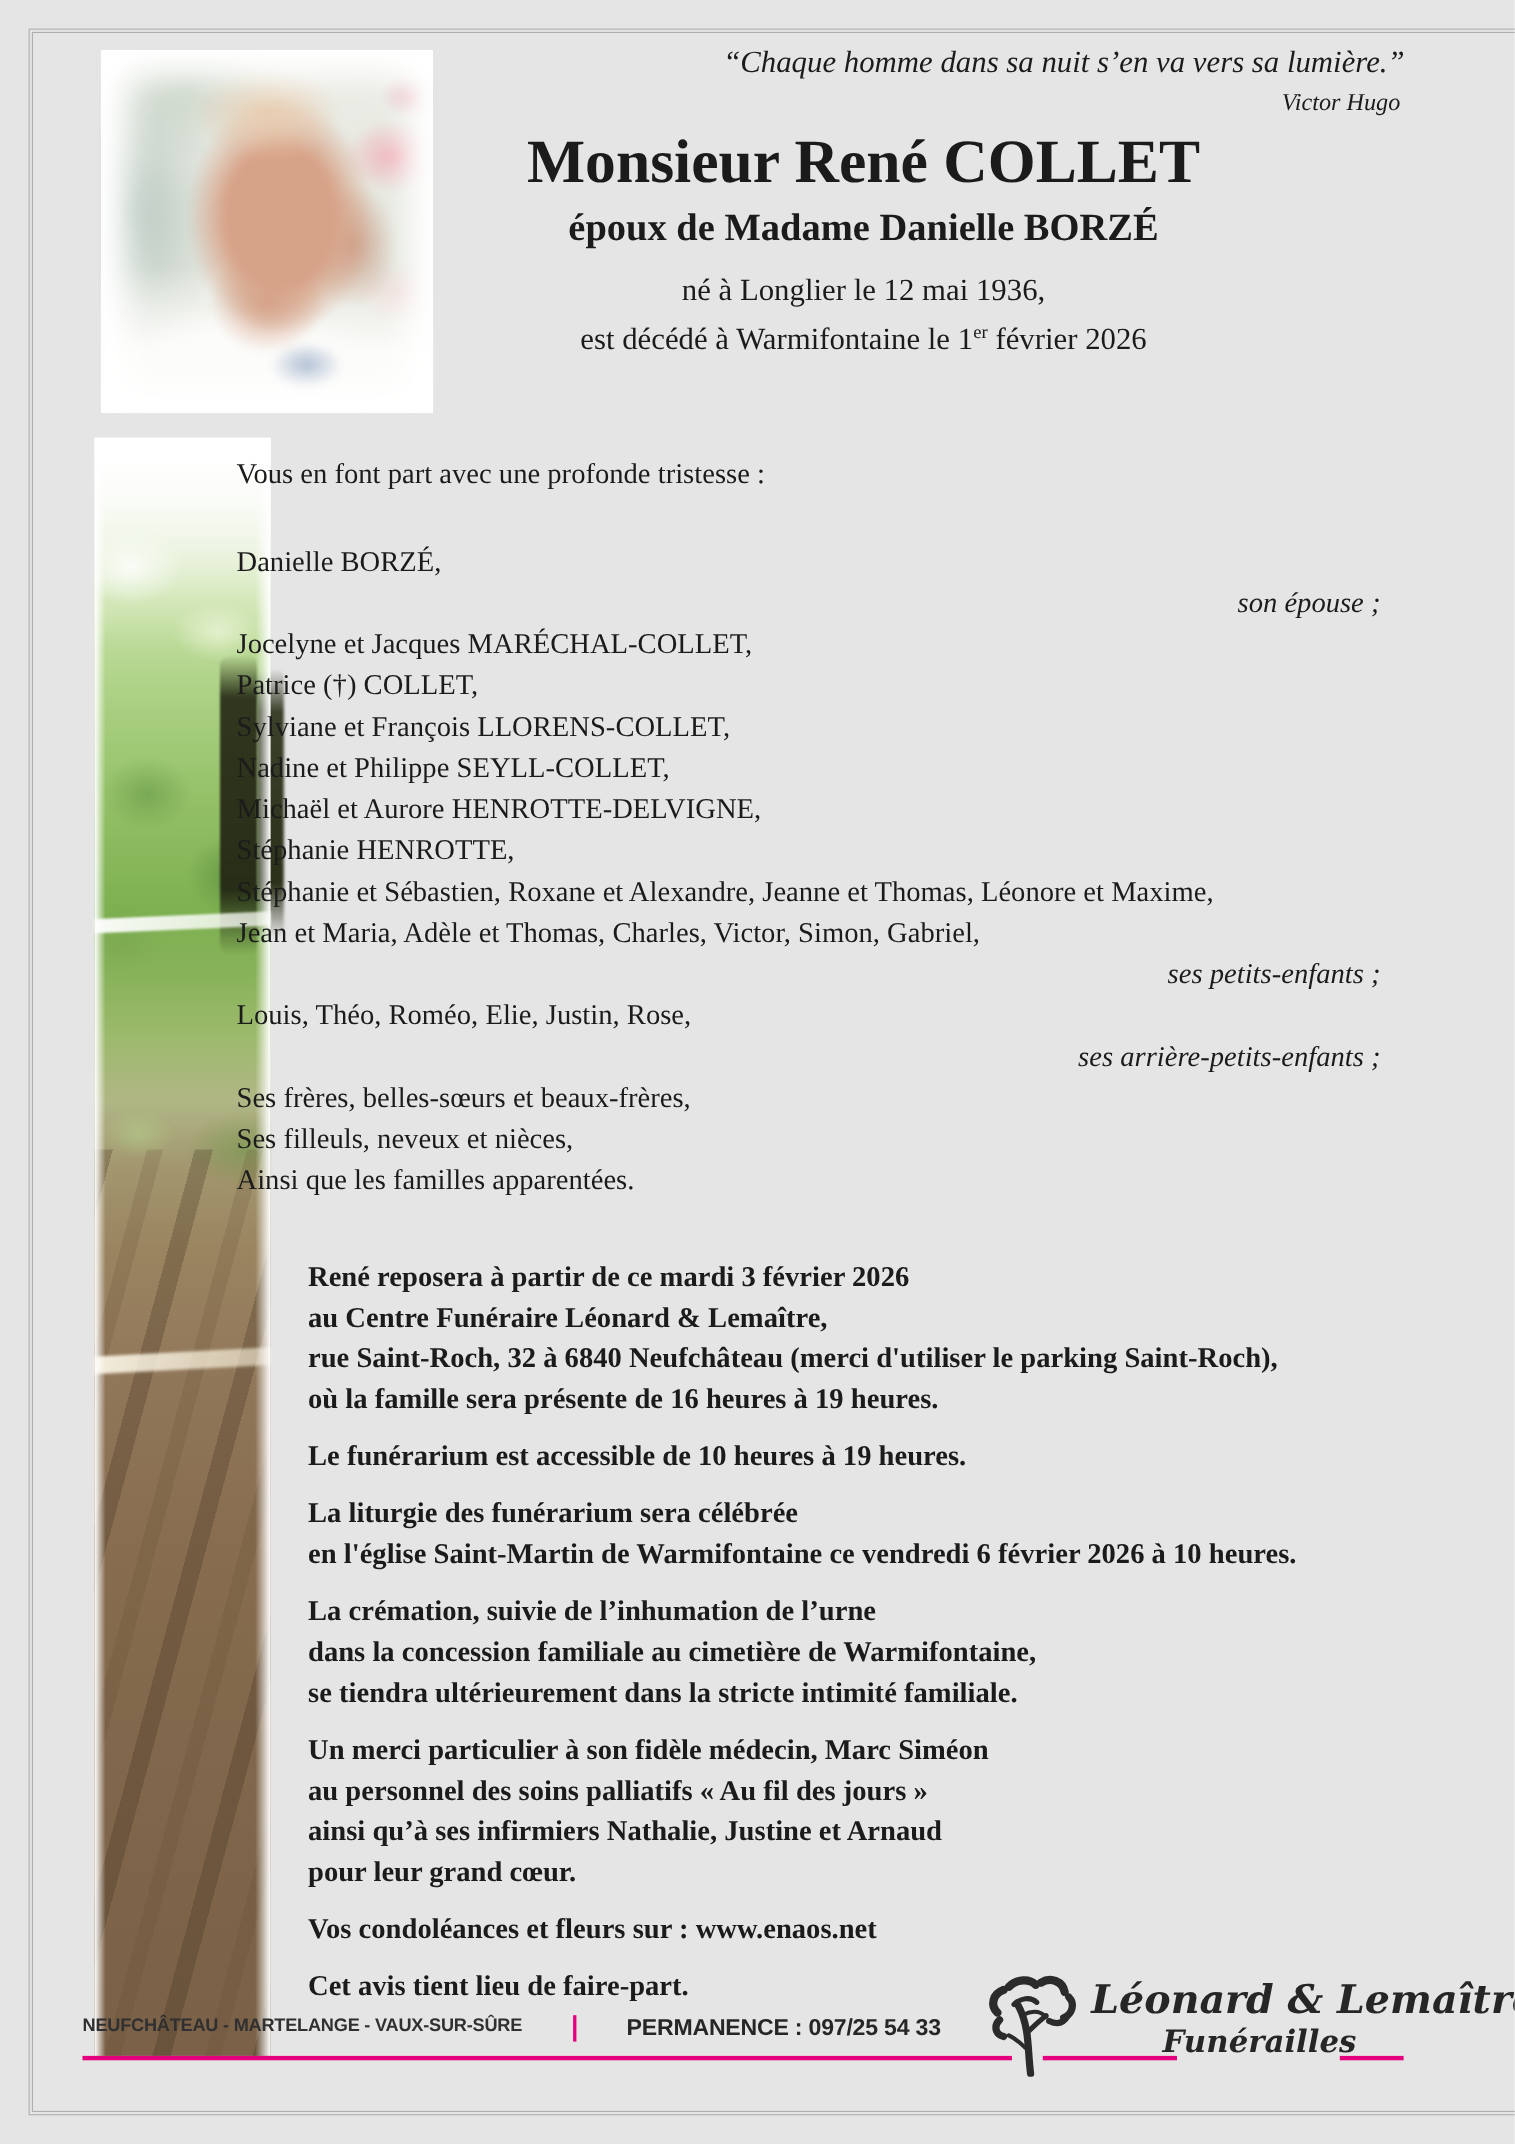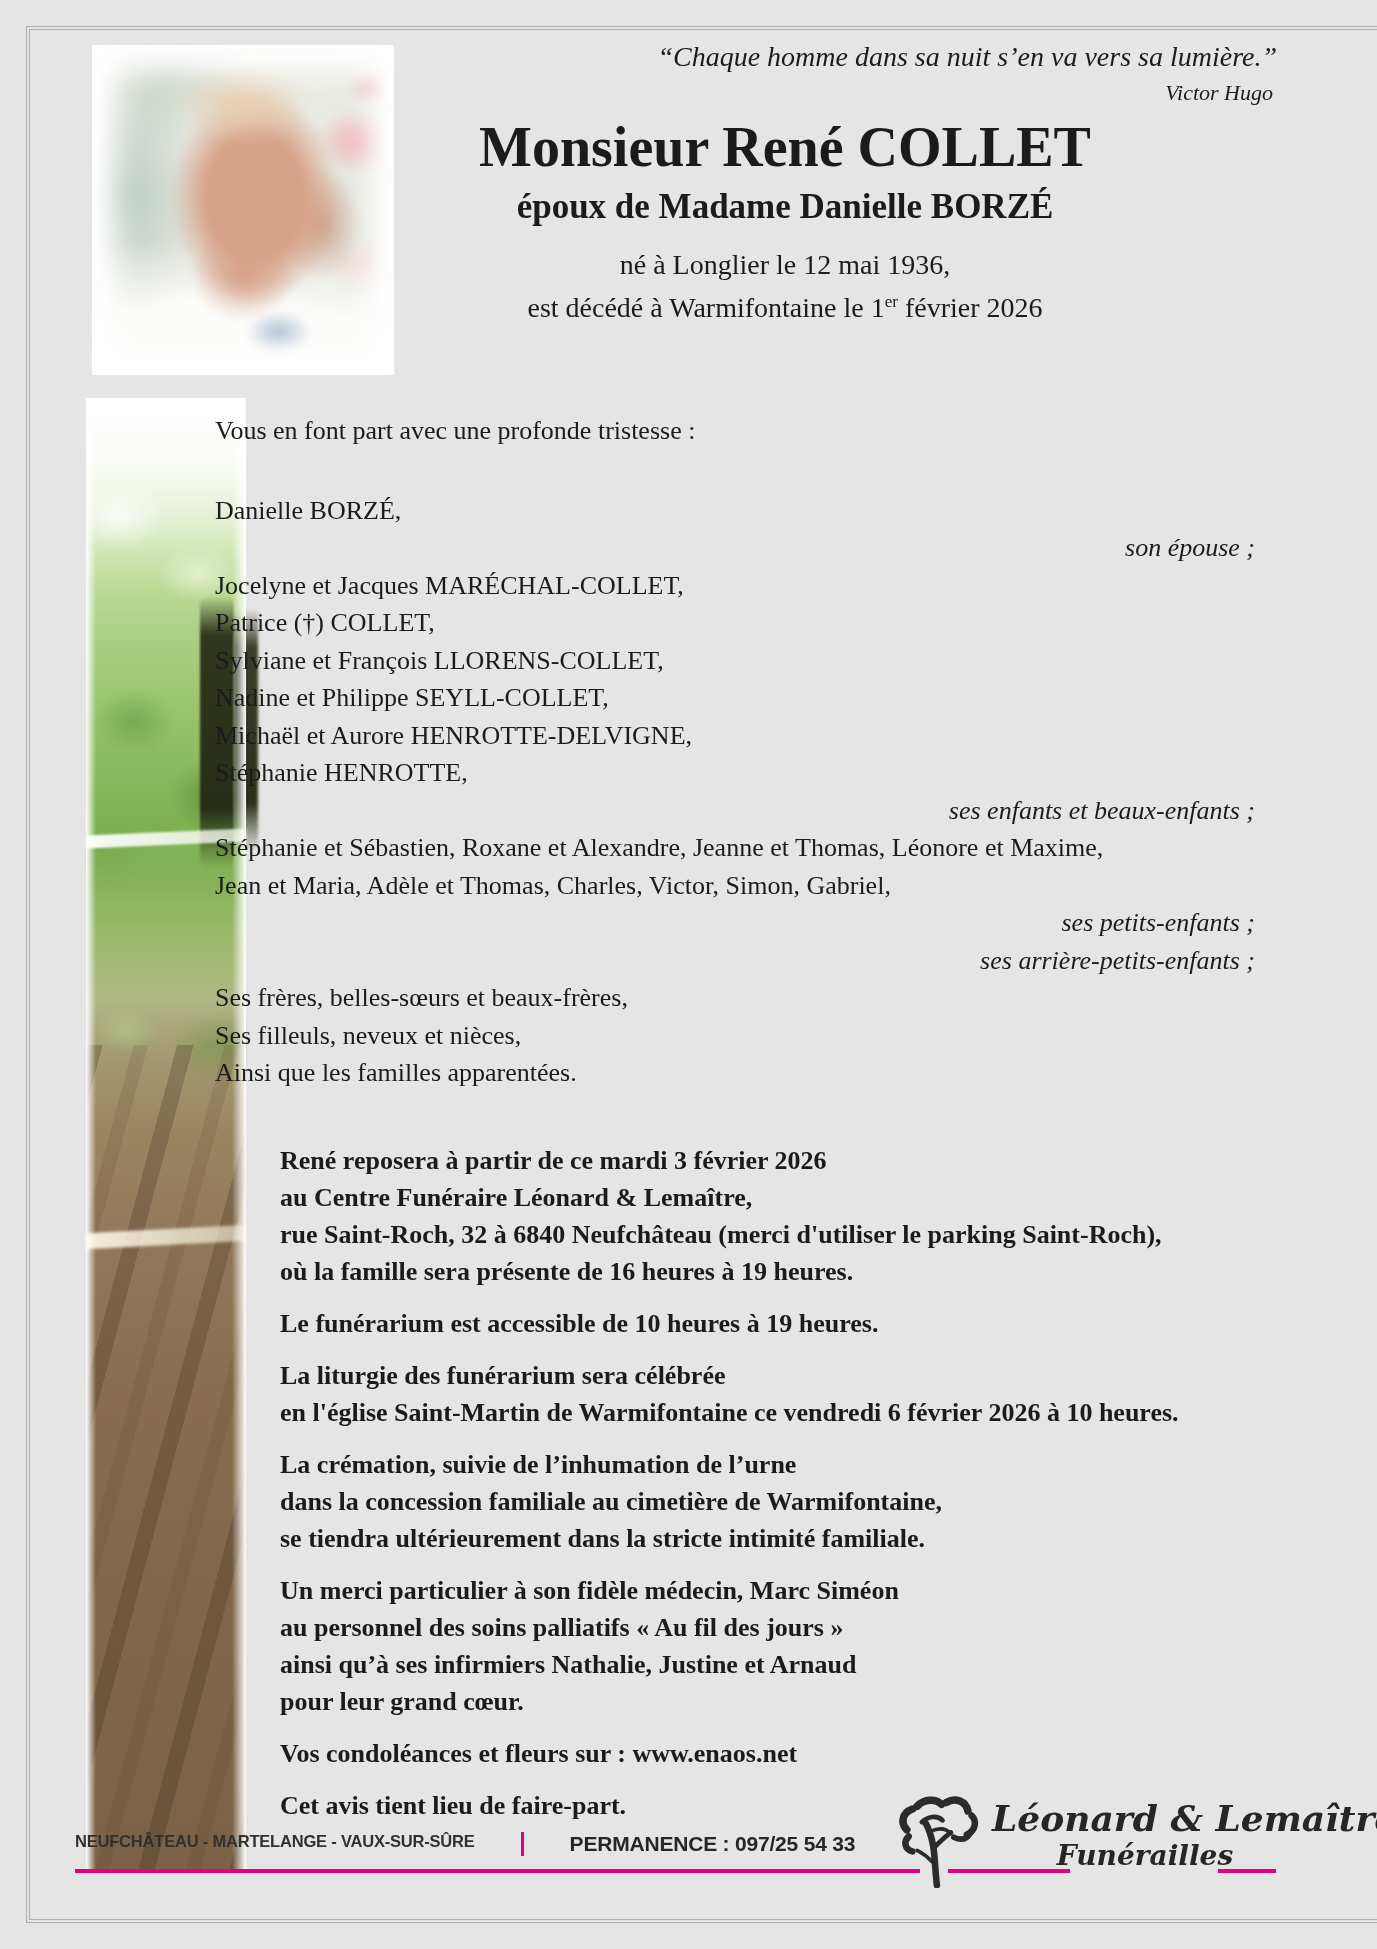--- a/index.html
+++ b/index.html
@@ -180,24 +180,24 @@
     <div class="line-left">Vous en font part avec une profonde tristesse :</div>
     <div class="fam-spacer"></div>
     <div class="line-left">Danielle BORZÉ,</div>
     <div class="line-right">son épouse ;</div>
     <div class="line-left">Jocelyne et Jacques MARÉCHAL-COLLET,</div>
     <div class="line-left">Patrice (†) COLLET,</div>
     <div class="line-left">Sylviane et François LLORENS-COLLET,</div>
     <div class="line-left">Nadine et Philippe SEYLL-COLLET,</div>
     <div class="line-left">Michaël et Aurore HENROTTE-DELVIGNE,</div>
     <div class="line-left">Stéphanie HENROTTE,</div>
-    <div class="line-right">ses enfants et beaux-enfants ;</div>
     <div class="line-left">Stéphanie et Sébastien, Roxane et Alexandre, Jeanne et Thomas, Léonore et Maxime,</div>
     <div class="line-left">Jean et Maria, Adèle et Thomas, Charles, Victor, Simon, Gabriel,</div>
     <div class="line-right">ses petits-enfants ;</div>
+    <div class="line-left">Louis, Théo, Roméo, Elie, Justin, Rose,</div>
     <div class="line-right">ses arrière-petits-enfants ;</div>
     <div class="line-left">Ses frères, belles-sœurs et beaux-frères,</div>
     <div class="line-left">Ses filleuls, neveux et nièces,</div>
     <div class="line-left">Ainsi que les familles apparentées.</div>
   </div>
 
   <div class="announce">
     <div class="para">
       <div class="a-line">René reposera à partir de ce mardi 3 février 2026</div>
       <div class="a-line">au Centre Funéraire Léonard &amp; Lemaître,</div>

